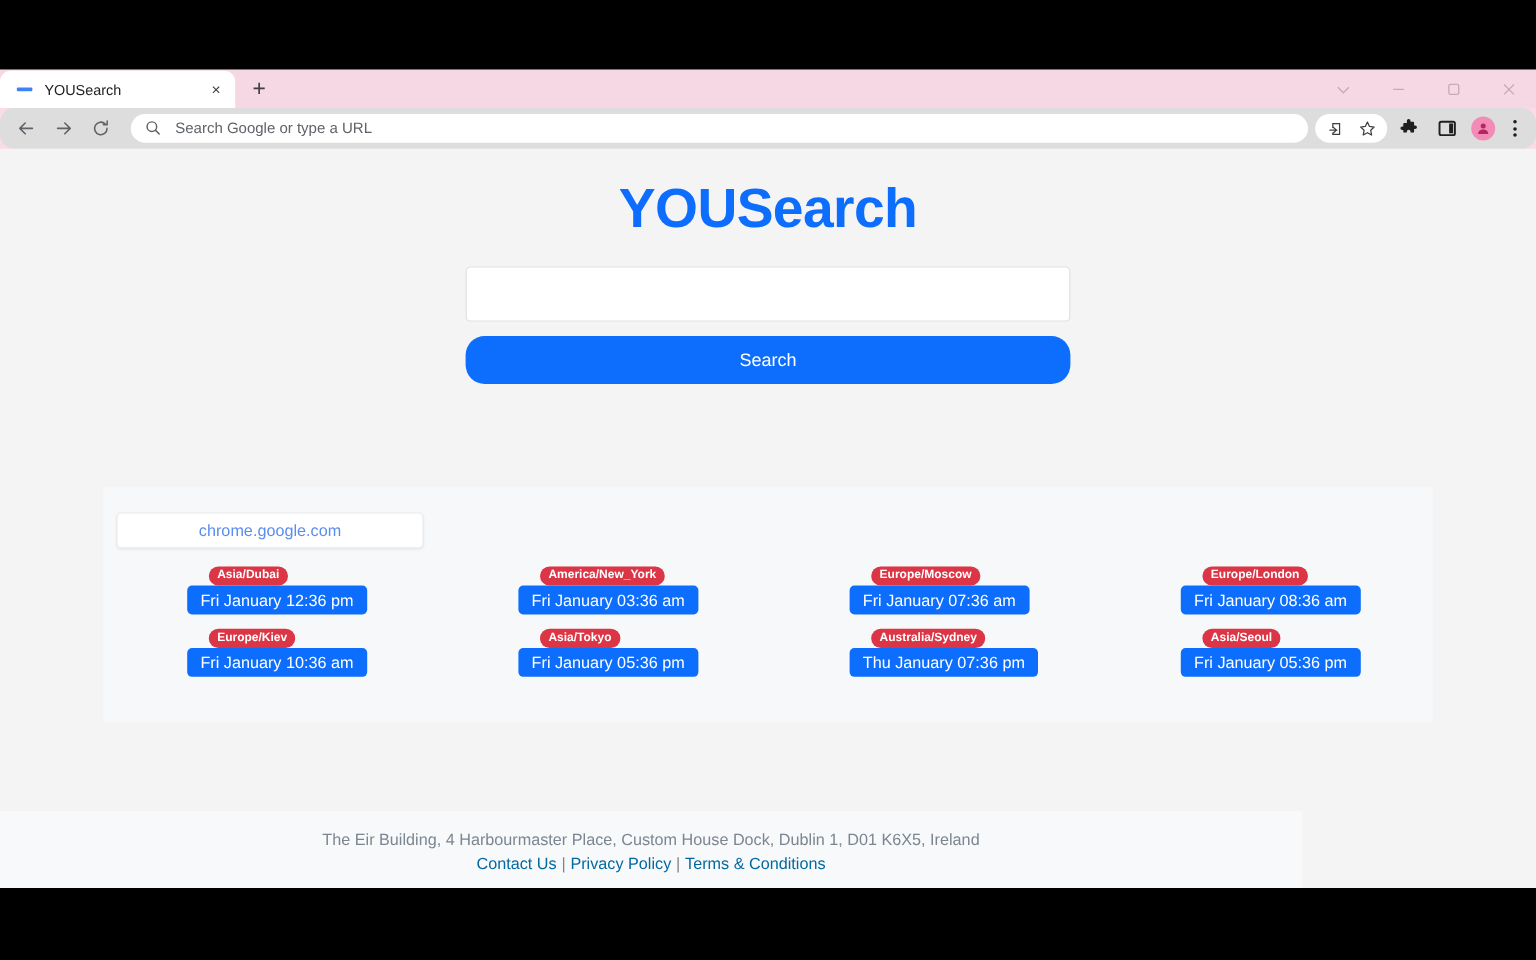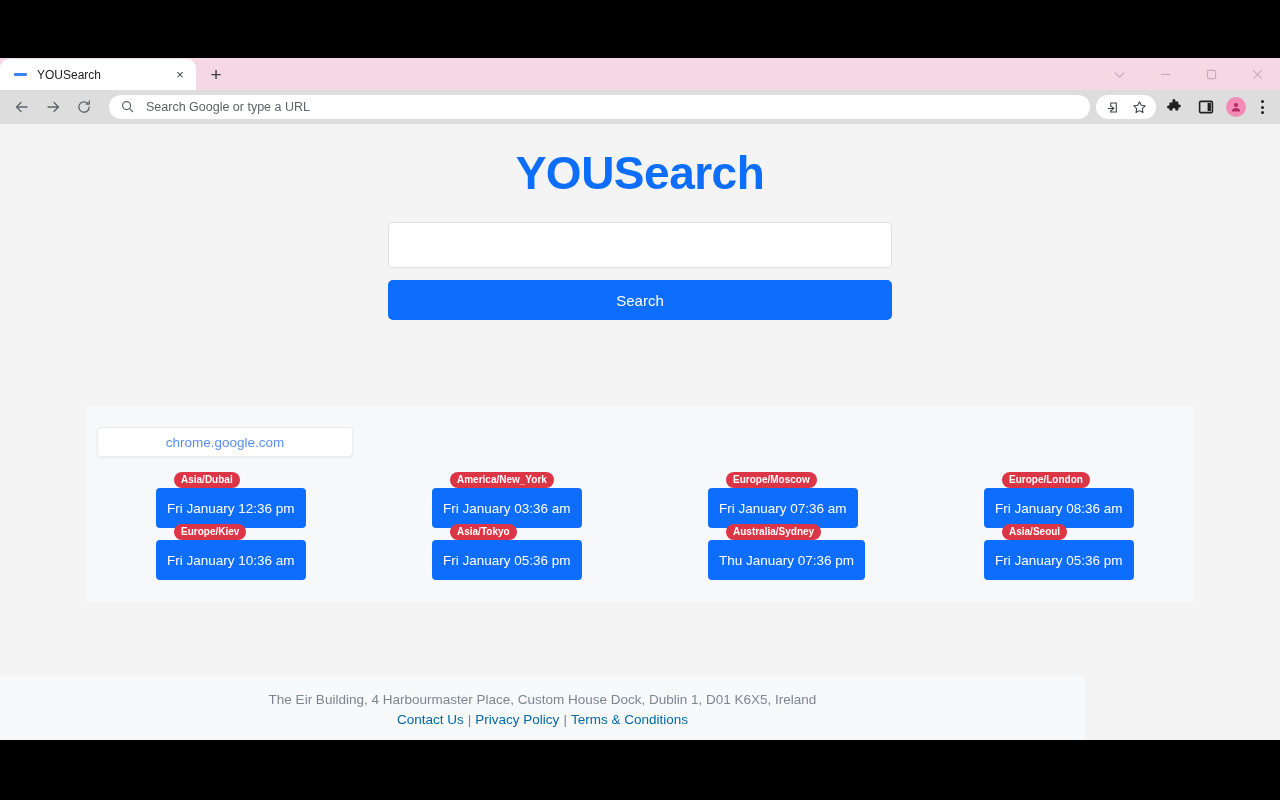--- a/index.html
+++ b/index.html
@@ -112,20 +112,21 @@
   .win-ctrl svg { display: block; }
 
   
   #toolbar {
     height: 34px;
     background: #dddddd;
     display: flex;
     align-items: center;
     padding: 0 8px;
     box-sizing: border-box;
+    border-radius: 12px;
   }
   .nav-btn {
     width: 28px;
     height: 28px;
     display: flex;
     align-items: center;
     justify-content: center;
     color: #5f6368;
     margin-right: 3px;
     border-radius: 50%;
@@ -248,21 +249,21 @@
     color: #202124;
     outline: none;
   }
   #search-button {
     display: block;
     width: 100%;
     height: 40px;
     margin-top: 12px;
     background: #0d6efd;
     border: none;
-    border-radius: 5px;
+    border-radius: 16px;
     color: #ffffff;
     font-family: "Liberation Sans", sans-serif;
     font-size: 15px;
     cursor: pointer;
   }
 
   
   #results-panel {
     position: absolute;
     left: 86px;
@@ -303,21 +304,21 @@
     grid-auto-rows: 52px;
     justify-content: center;
   }
   .zone-cell {
     position: relative;
   }
   .zone-card {
     position: absolute;
     left: 68px;
     top: 8px;
-    height: 40px;
+    height: 24px;
     min-width: 142px;
     background: #0d6efd;
     border-radius: 4px;
     display: flex;
     align-items: center;
     padding: 0 11px;
     box-sizing: border-box;
     color: #ffffff;
     font-size: 13.5px;
     white-space: nowrap;

